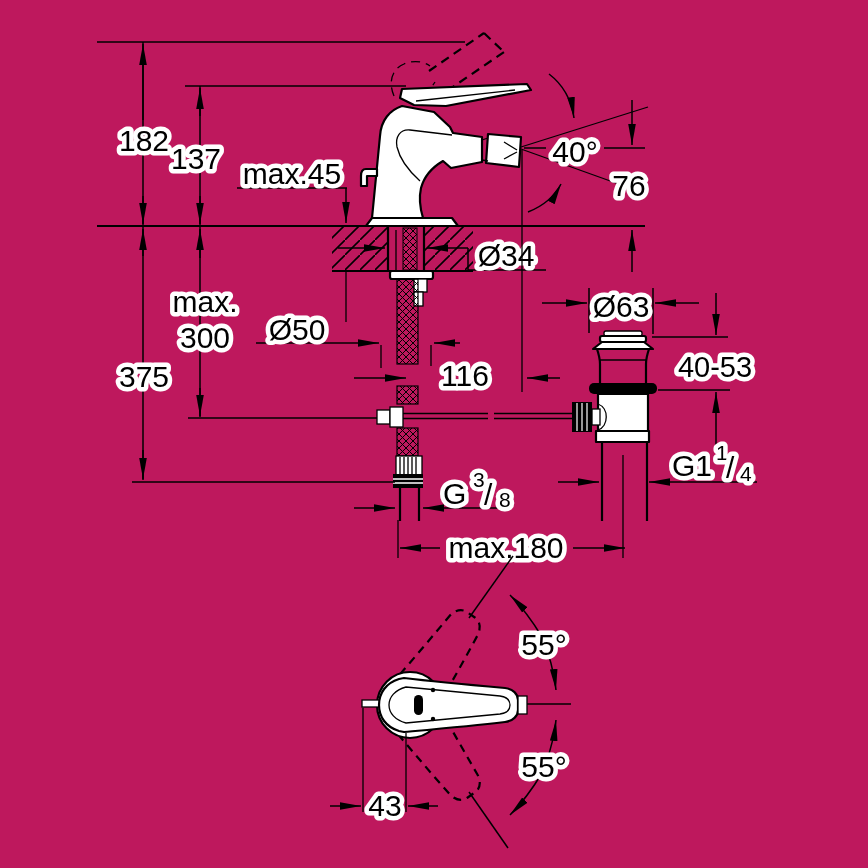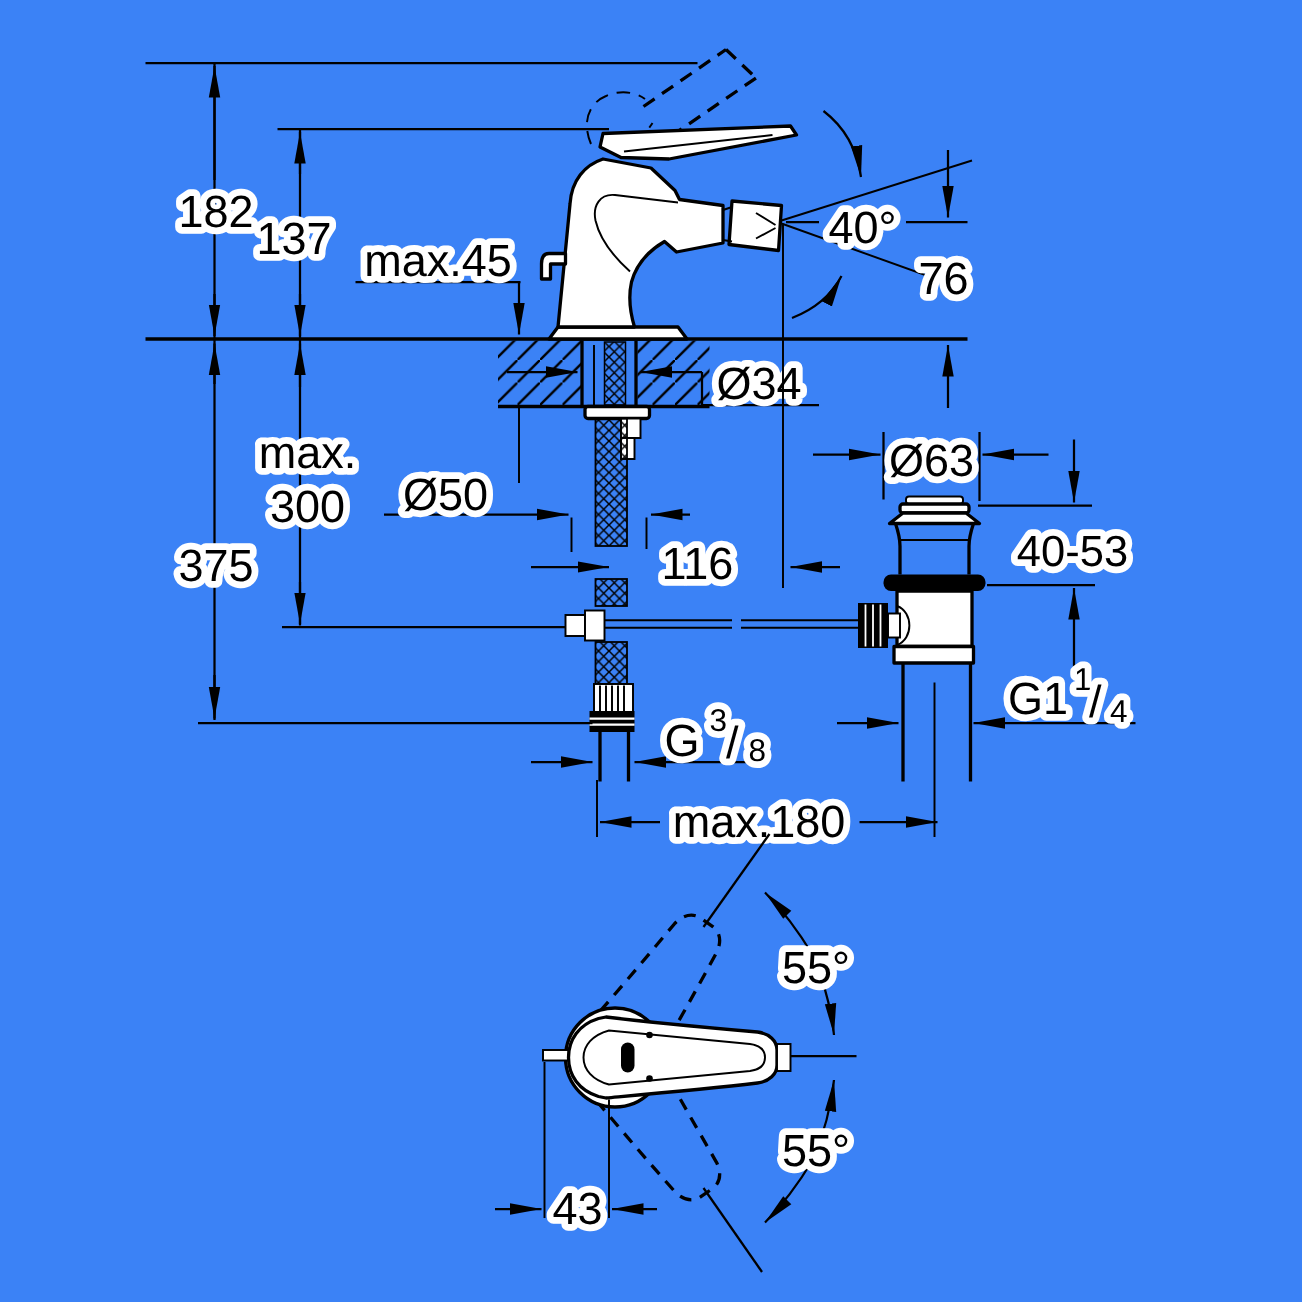--- a/index.html
+++ b/index.html
@@ -1,16 +1,16 @@
 <!DOCTYPE html>
 <html><head>
 <meta charset="utf-8">
 <style>
   html,body{margin:0;padding:0;background:#fff;}
-  .stage{width:868px;height:868px;background:#3b82f6;position:relative;}
+  .stage{width:868px;height:868px;background:#be185d;position:relative;}
   svg{display:block;}
   .t{font-family:"Liberation Sans","DejaVu Sans",sans-serif;fill:#000;
      paint-order:stroke;stroke:#fff;stroke-width:9px;stroke-linejoin:round;}
   .t30{font-size:30px;}
   .t28{font-size:29px;}
   .t21{font-size:21px;}
   .mid{text-anchor:middle;}
   .ln{stroke:#000;stroke-width:2.2;fill:none;stroke-linecap:butt;stroke-linejoin:round;}
   .dim{stroke:#000;stroke-width:1.5;fill:none;}
   .thin{stroke:#000;stroke-width:1.3;fill:none;}

